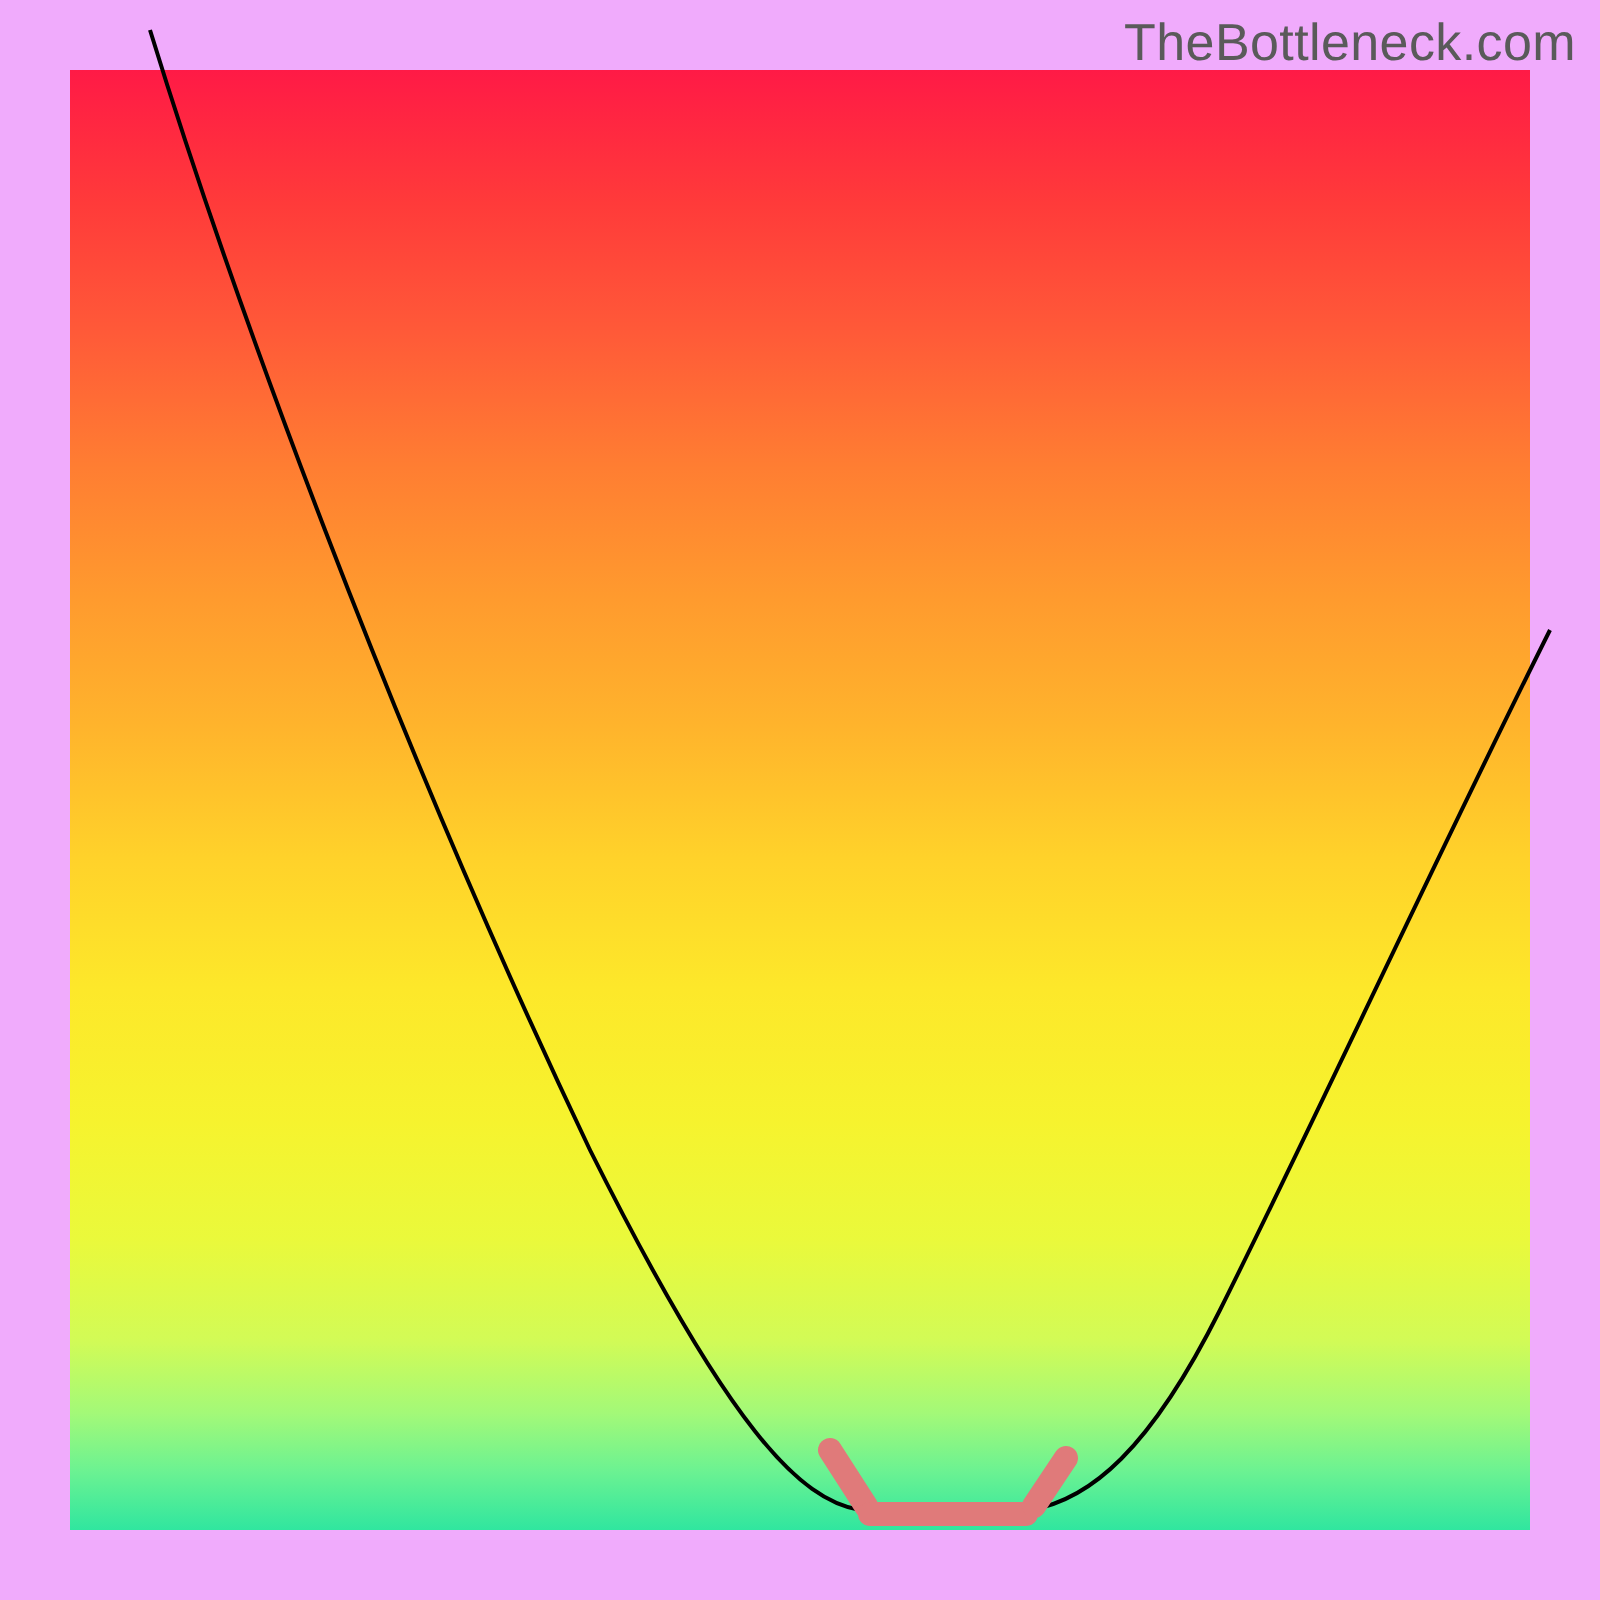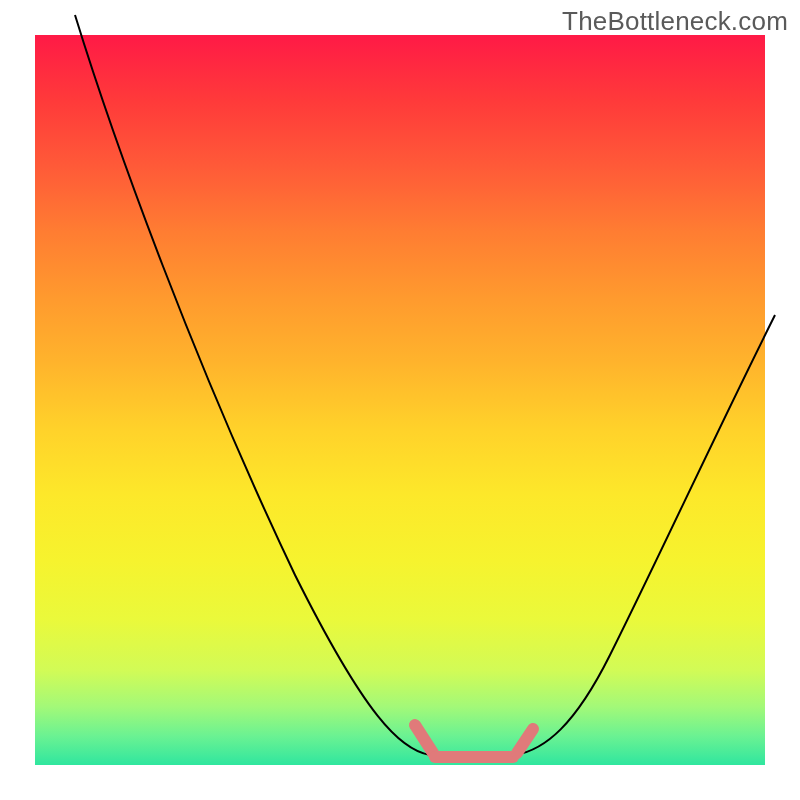--- a/index.html
+++ b/index.html
@@ -8,21 +8,21 @@
     width: 800px;
     height: 800px;
     background: #000000;
     overflow: hidden;
     font-family: Arial, Helvetica, sans-serif;
   }
   .frame {
     position: relative;
     width: 800px;
     height: 800px;
-    background: #ffffff;
+    background: #f0abfc;
   }
   .watermark {
     position: absolute;
     top: 6px;
     right: 12px;
     color: #5a5a5a;
     font-size: 26px;
     font-weight: 500;
     letter-spacing: 0.2px;
     user-select: none;

